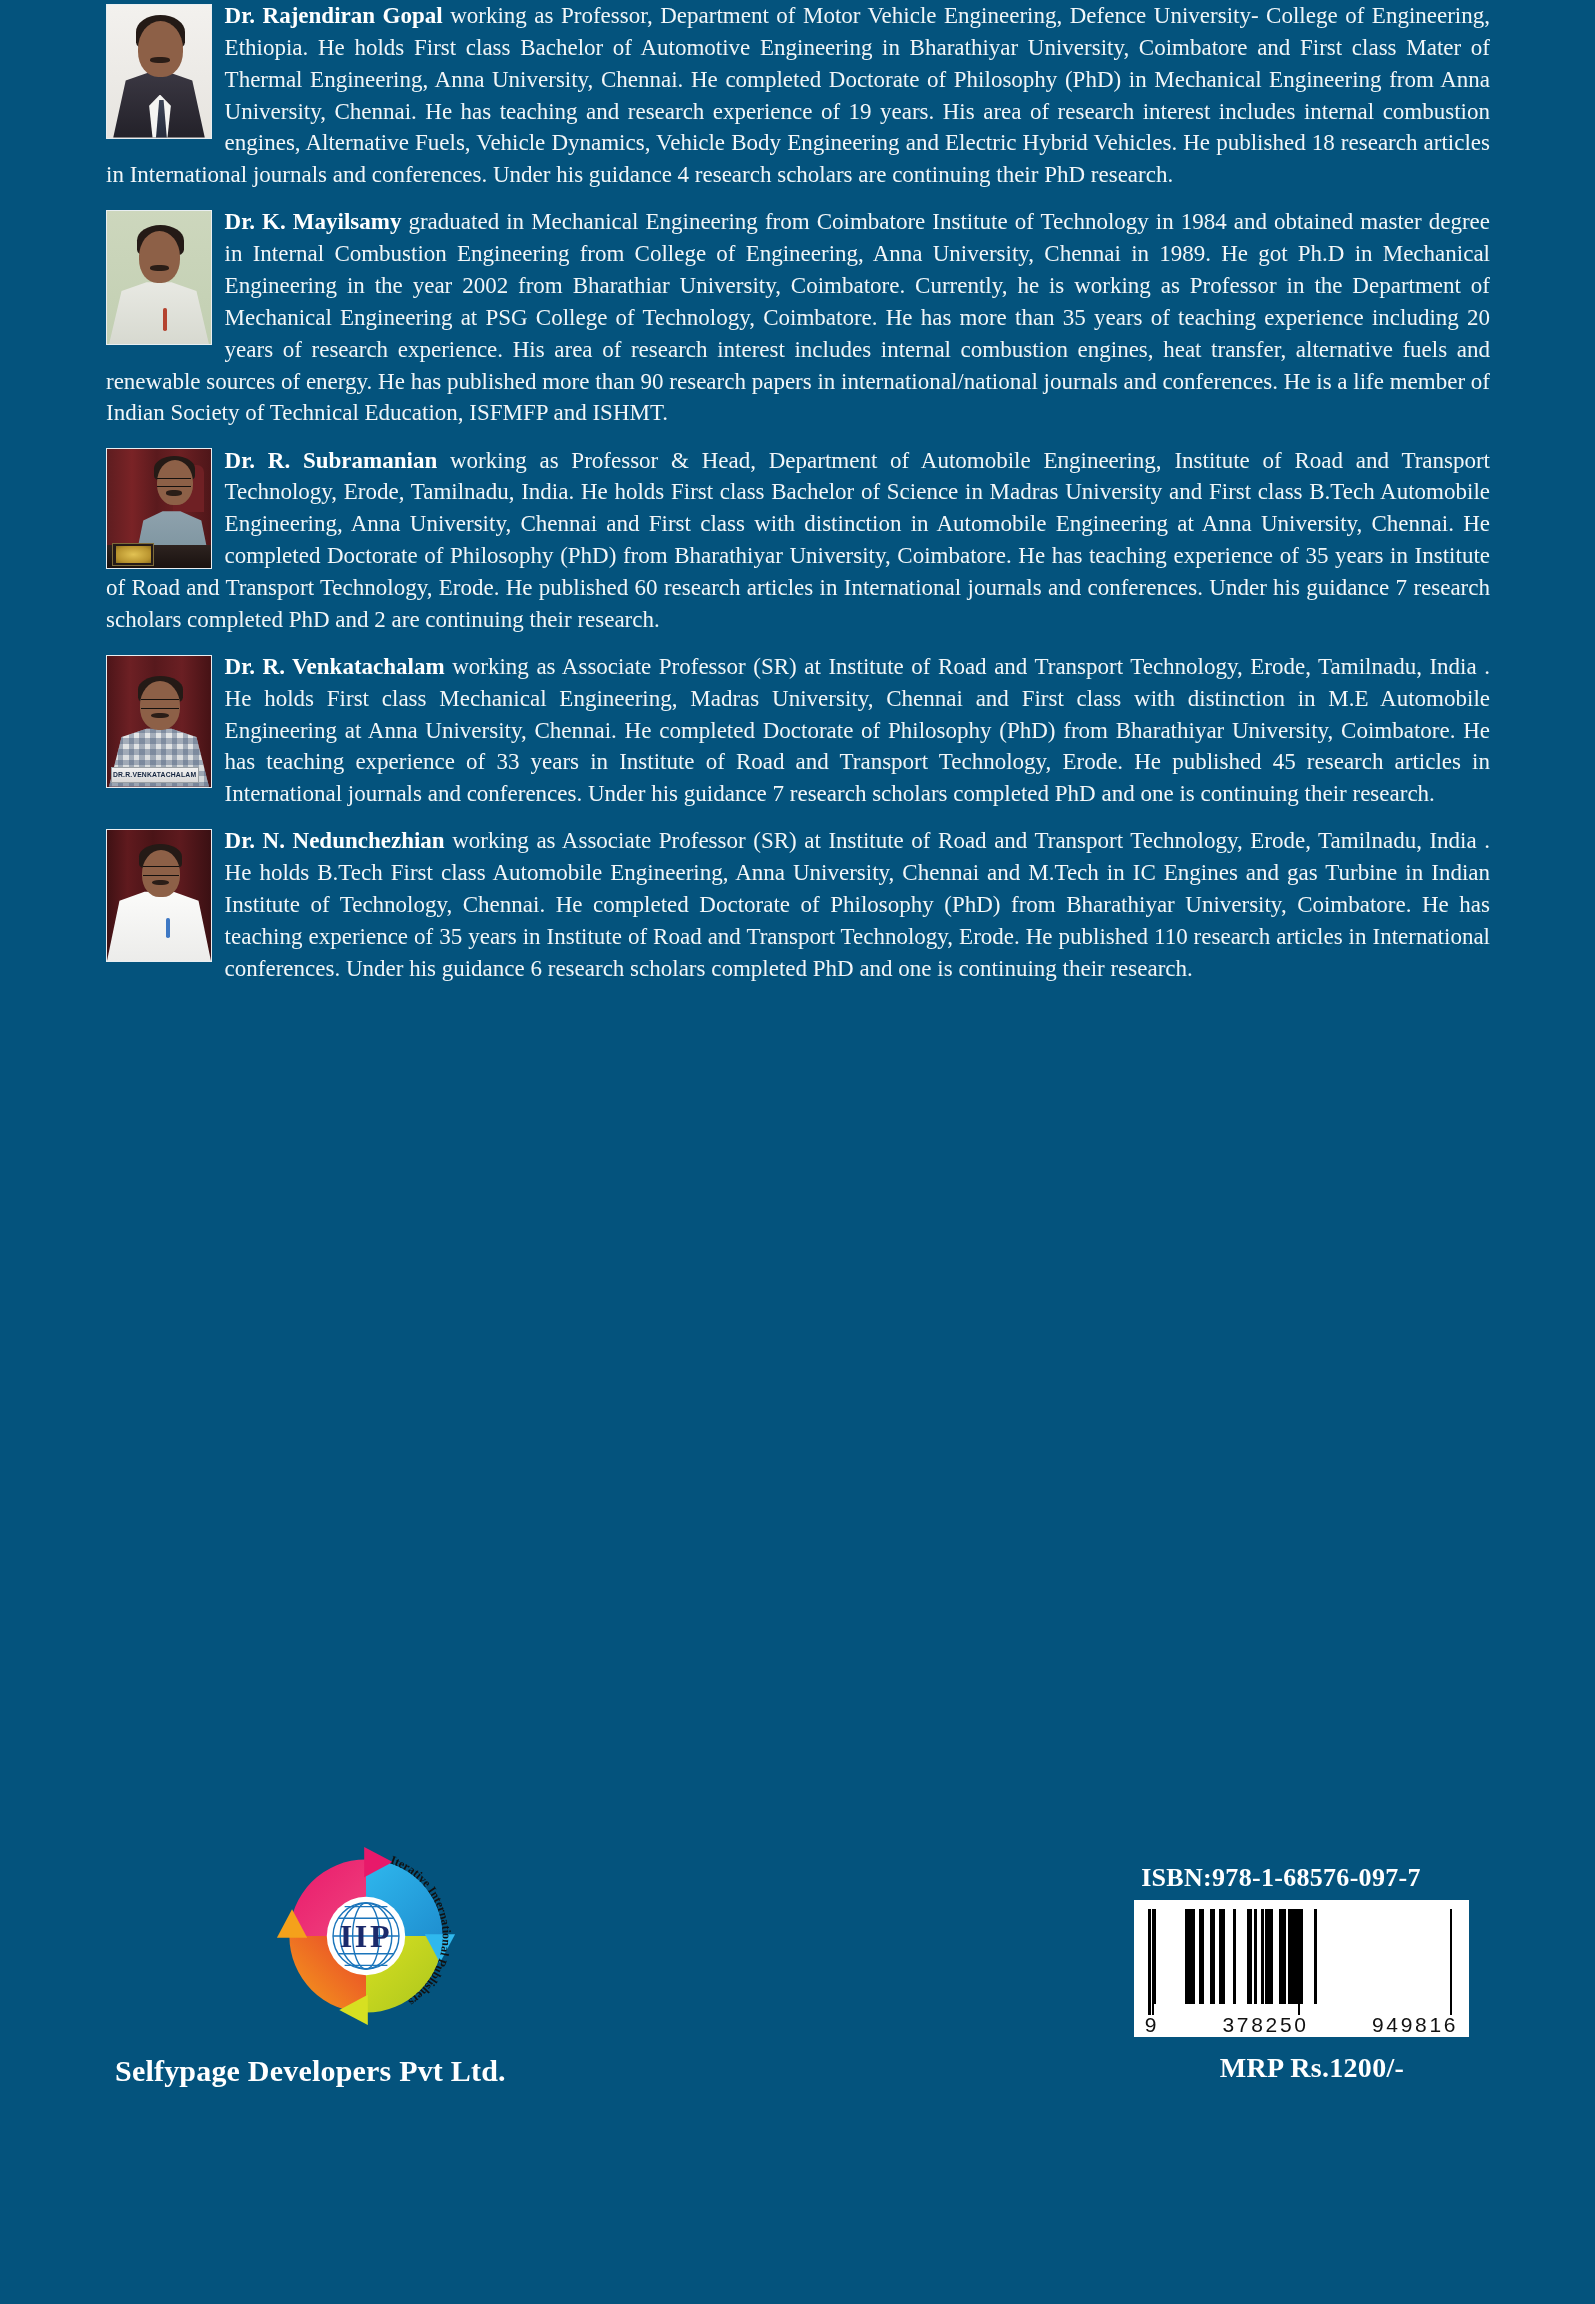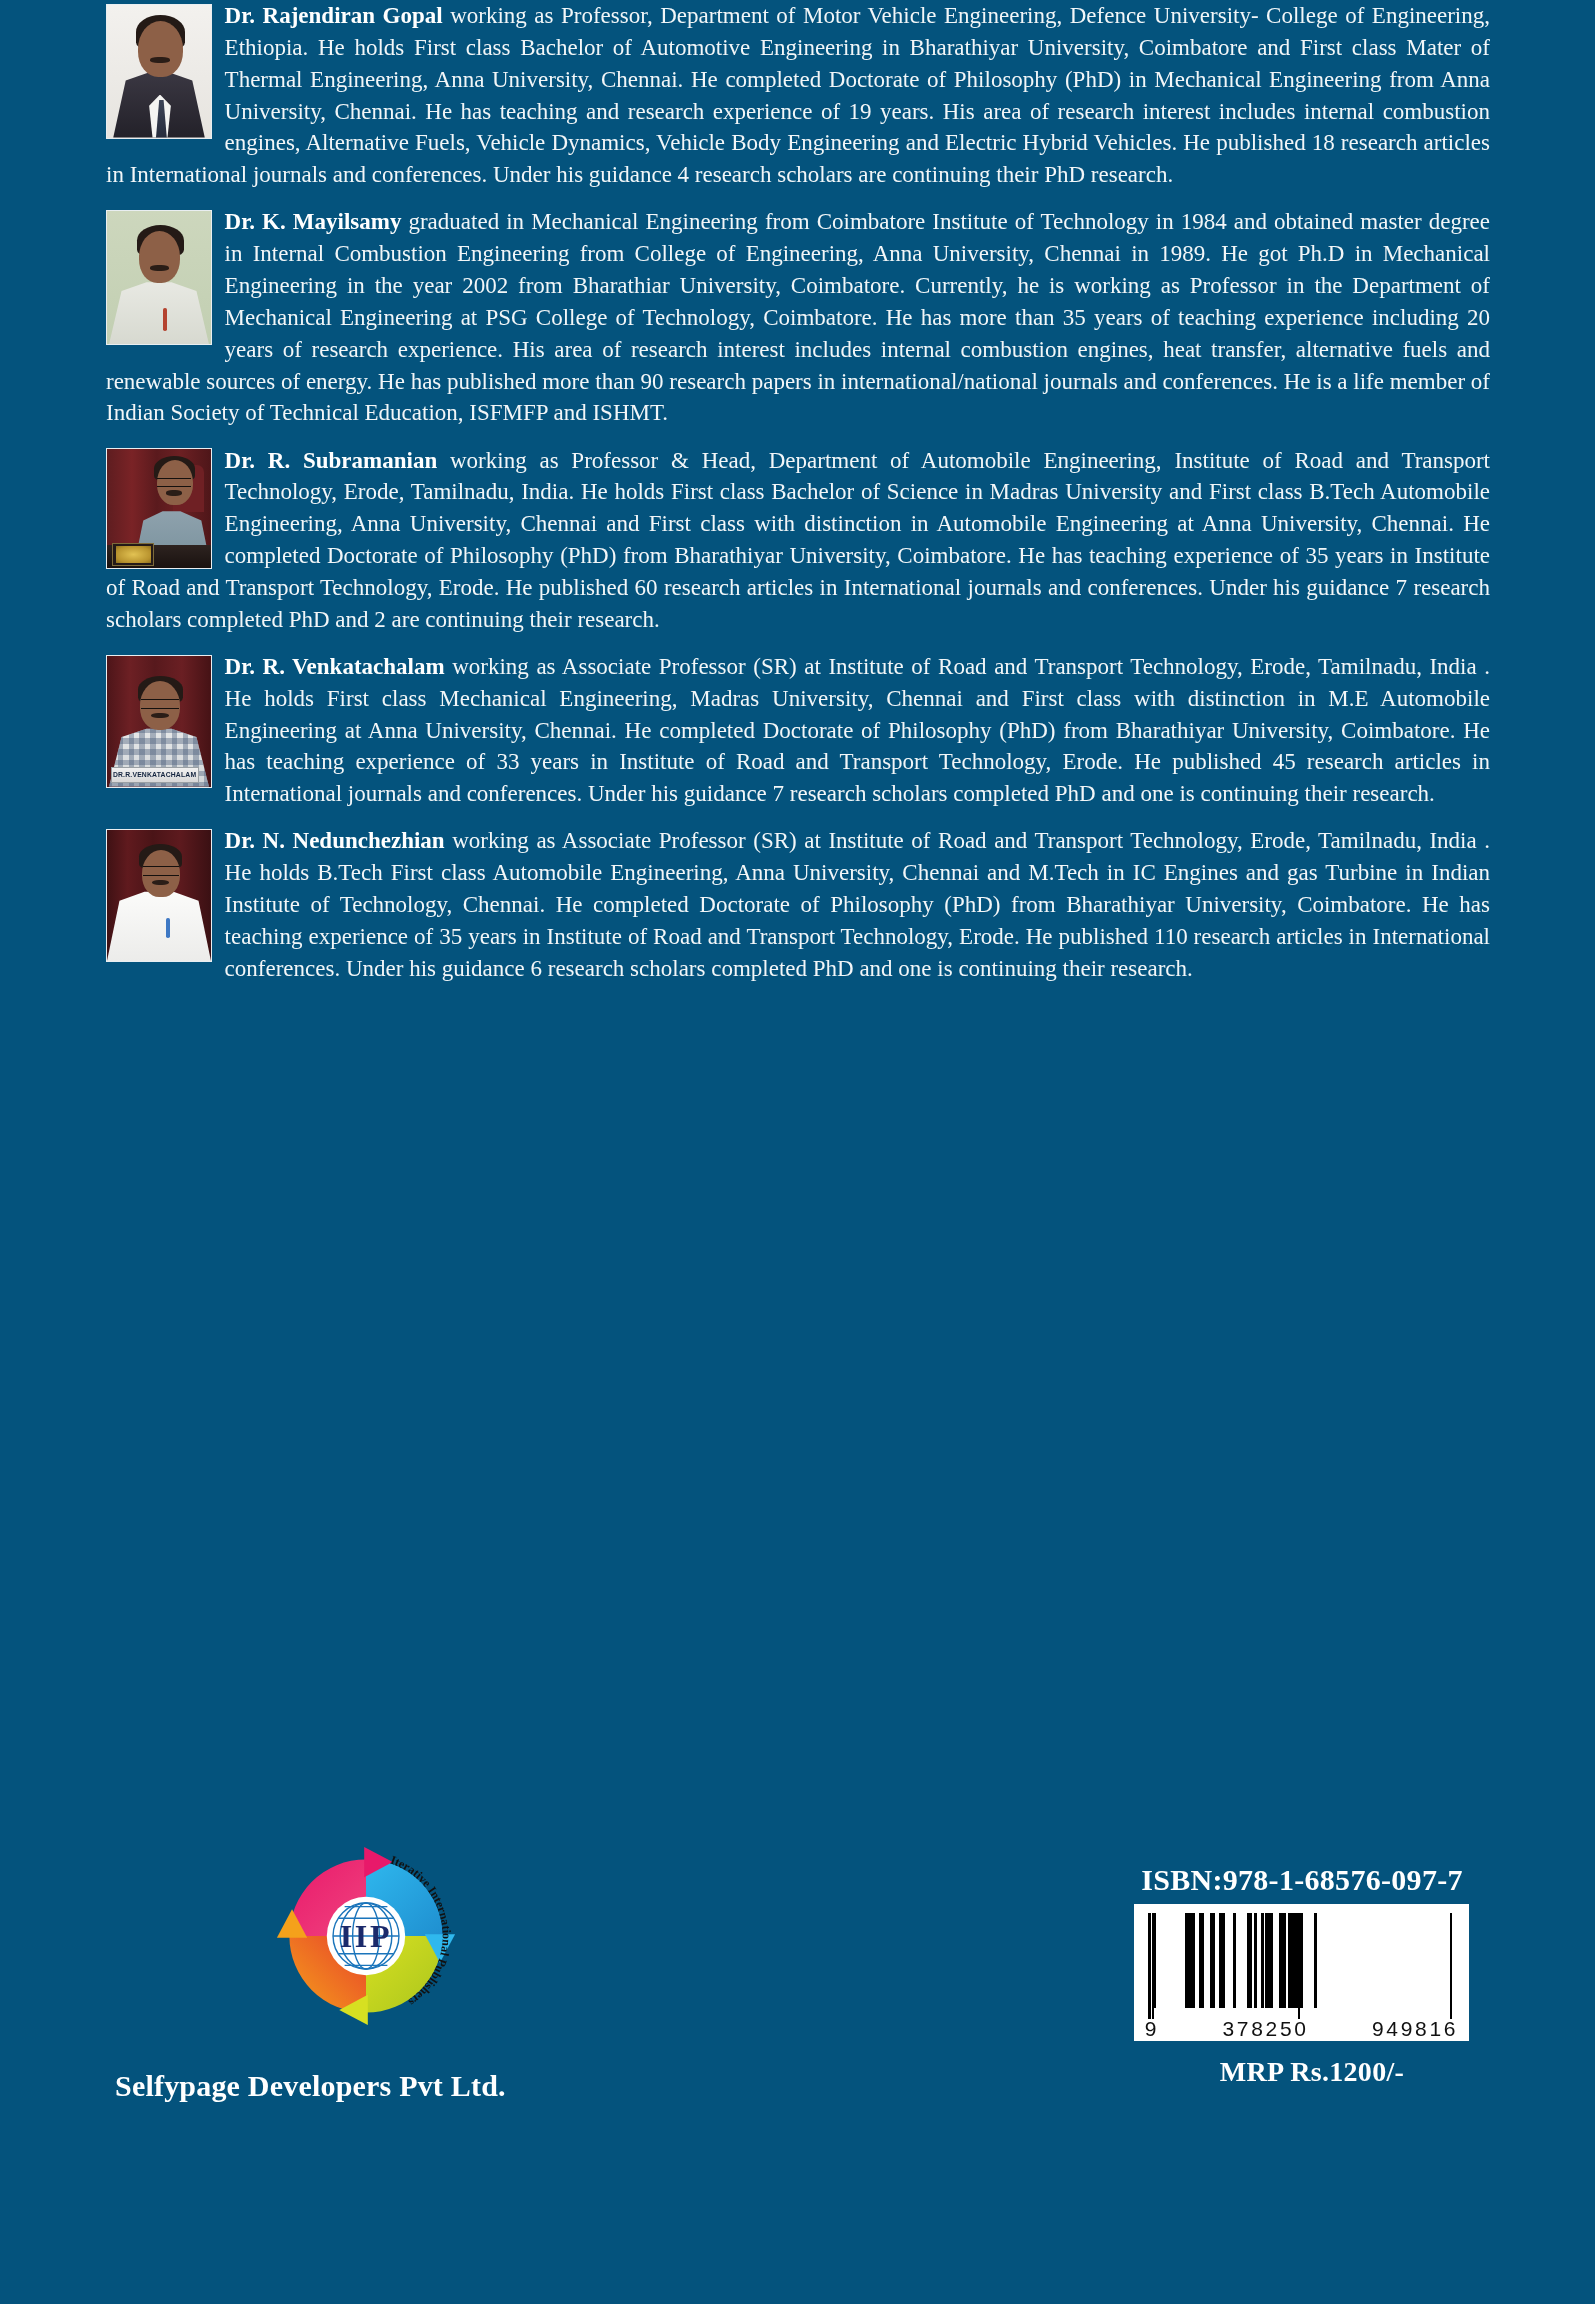--- a/index.html
+++ b/index.html
@@ -214,36 +214,36 @@
     left: 268px;
     top: 38px;
     width: 196px;
     height: 196px;
   }
   .logo-svg { display: block; width: 196px; height: 196px; }
 
   .publisher-name {
     position: absolute;
     left: 115px;
-    top: 269px;
+    top: 254px;
     font-size: 30px;
     font-weight: bold;
     color: #ffffff;
     letter-spacing: 0.2px;
   }
 
   .isbn-block {
     position: absolute;
     right: 106px;
     top: 63px;
     width: 356px;
     text-align: center;
   }
   .isbn-text {
-    font-size: 30px;
+    font-size: 26px;
     font-weight: bold;
     color: #ffffff;
     letter-spacing: 0.3px;
     text-align: left;
     padding-left: 7.2px;
   }
   .barcode {
     margin-top: 7.2px;
     background: #ffffff;
     width: 335px;

